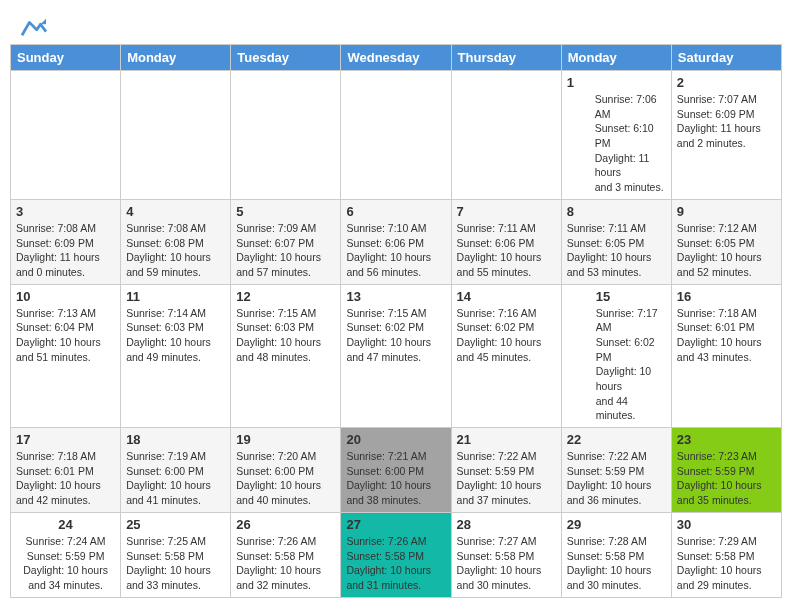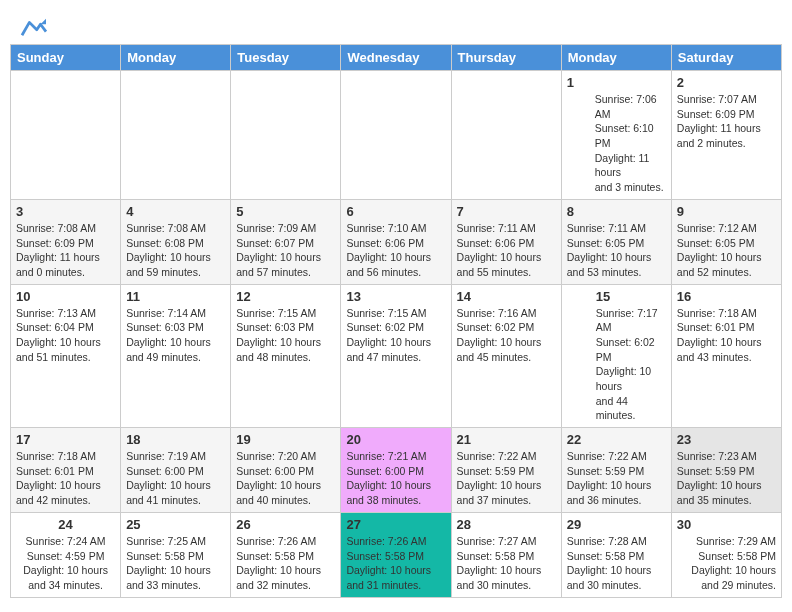--- a/index.html
+++ b/index.html
@@ -193,54 +193,54 @@
 Daylight: 10 hours
 and 41 minutes.</div>
           </td>
           <td style="background: rgb(245, 245, 245);">
             <span class="day-num">19</span>
             <div class="day-info" style="white-space: pre-line;">Sunrise: 7:20 AM
 Sunset: 6:00 PM
 Daylight: 10 hours
 and 40 minutes.</div>
           </td>
-          <td style="background: #f0abfc;">
+          <td style="background: #a3a3a3;">
             <span class="day-num">20</span>
             <div class="day-info" style="white-space: pre-line;">Sunrise: 7:21 AM
 Sunset: 6:00 PM
 Daylight: 10 hours
 and 38 minutes.</div>
           </td>
           <td style="background: rgb(245, 245, 245);">
             <span class="day-num">21</span>
             <div class="day-info" style="white-space: pre-line;">Sunrise: 7:22 AM
 Sunset: 5:59 PM
 Daylight: 10 hours
 and 37 minutes.</div>
           </td>
           <td style="background: rgb(245, 245, 245);">
             <span class="day-num">22</span>
             <div class="day-info" style="white-space: pre-line;">Sunrise: 7:22 AM
 Sunset: 5:59 PM
 Daylight: 10 hours
 and 36 minutes.</div>
           </td>
-          <td style="background: #e5e5e5;">
+          <td style="background: #84cc16;">
             <span class="day-num">23</span>
             <div class="day-info" style="white-space: pre-line;">Sunrise: 7:23 AM
 Sunset: 5:59 PM
 Daylight: 10 hours
 and 35 minutes.</div>
           </td>
         </tr>
         <tr>
           <td style="background: rgb(255, 255, 255); text-align: center;">
             <span class="day-num">24</span>
             <div class="day-info" style="white-space: pre-line;">Sunrise: 7:24 AM
-Sunset: 4:59 PM
+Sunset: 5:59 PM
 Daylight: 10 hours
 and 34 minutes.</div>
           </td>
           <td style="background: rgb(255, 255, 255);">
             <span class="day-num">25</span>
             <div class="day-info" style="white-space: pre-line;">Sunrise: 7:25 AM
 Sunset: 5:58 PM
 Daylight: 10 hours
 and 33 minutes.</div>
           </td>
@@ -267,21 +267,21 @@
           </td>
           <td style="background: rgb(255, 255, 255);">
             <span class="day-num">29</span>
             <div class="day-info" style="white-space: pre-line;">Sunrise: 7:28 AM
 Sunset: 5:58 PM
 Daylight: 10 hours
 and 30 minutes.</div>
           </td>
           <td style="background: rgb(255, 255, 255);">
             <span class="day-num">30</span>
-            <div class="day-info" style="white-space: pre-line; text-align: right;">Sunrise: 7:29 AM
+            <div class="day-info" style="white-space: pre-line;">Sunrise: 7:29 AM
 Sunset: 5:58 PM
 Daylight: 10 hours
 and 29 minutes.</div>
           </td>
         </tr>
       </tbody>
   </table>
 </div>
 
 </body></html>

